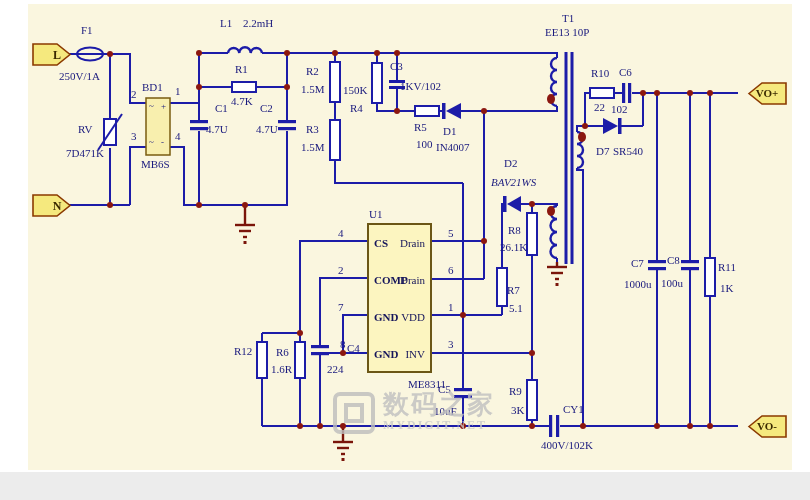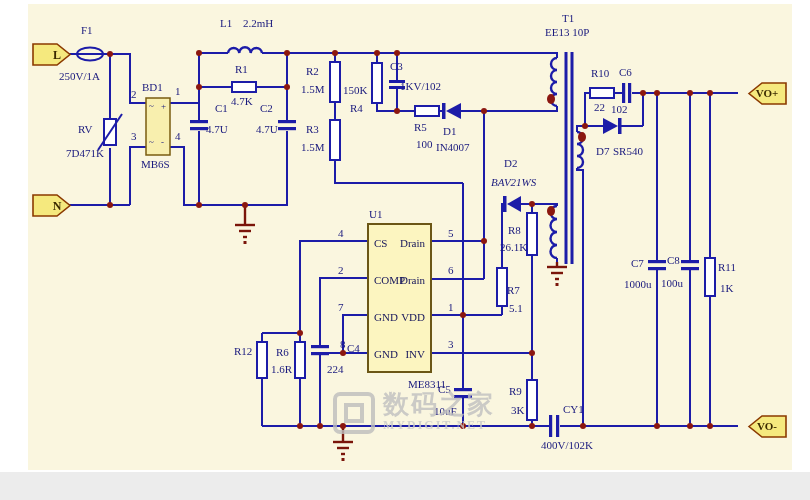--- a/index.html
+++ b/index.html
@@ -6,21 +6,21 @@
   #stage{position:relative;width:810px;height:500px;background:#ffffff;overflow:hidden;
          font-family:"Liberation Serif", serif;}
   #canvas{position:absolute;left:28px;top:4px;width:764px;height:466px;background:#faf6df;}
   #bottombar{position:absolute;left:0;top:472px;width:810px;height:28px;background:#ececec;}
   svg{position:absolute;left:0;top:0;}
   .lbl{position:absolute;font-size:11px;color:#1a1a7e;white-space:nowrap;line-height:12px;}
   .sm{font-size:9px;}
   .chip{position:absolute;left:367px;top:223px;width:61px;height:146px;
         background:#fcf5c0;border:2px solid #6b5616;}
   .pin-name{position:absolute;font-size:11px;color:#14145a;height:14px;line-height:14px;}
-  .pl{left:5px;} .pr{right:5px;}
+  .pl{left:5px;font-weight:bold;} .pr{right:5px;}
   .row0{top:11px;} .row1{top:48px;} .row2{top:85px;} .row3{top:122px;}
   .tag{position:absolute;width:54px;height:22px;}
   .tag span{position:absolute;top:4px;width:100%;text-align:center;font-size:12px;
             color:#3a2a00;font-weight:bold;}
   .wm{position:absolute;left:333px;top:392px;display:flex;align-items:flex-start;opacity:.8;}
   .wm-logo{width:34px;height:34px;border:4px solid #bdbdbd;border-radius:7px;
            display:flex;align-items:center;justify-content:center;}
   .wm-logo-inner{width:12px;height:12px;border:4px solid #bdbdbd;}
   .wm-col{margin-left:8px;}
   .wm-cn{font-size:26px;color:#c0c0c0;font-weight:bold;line-height:26px;letter-spacing:2px;}

